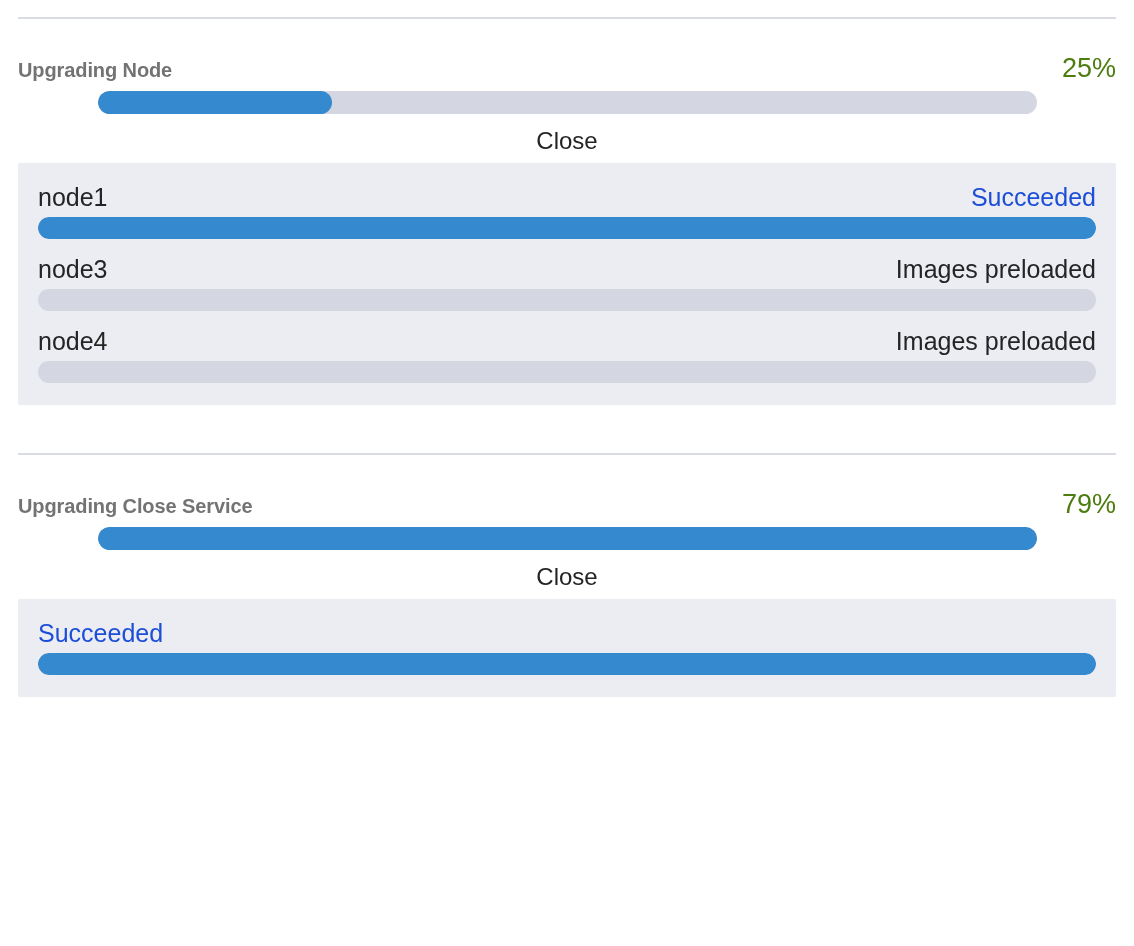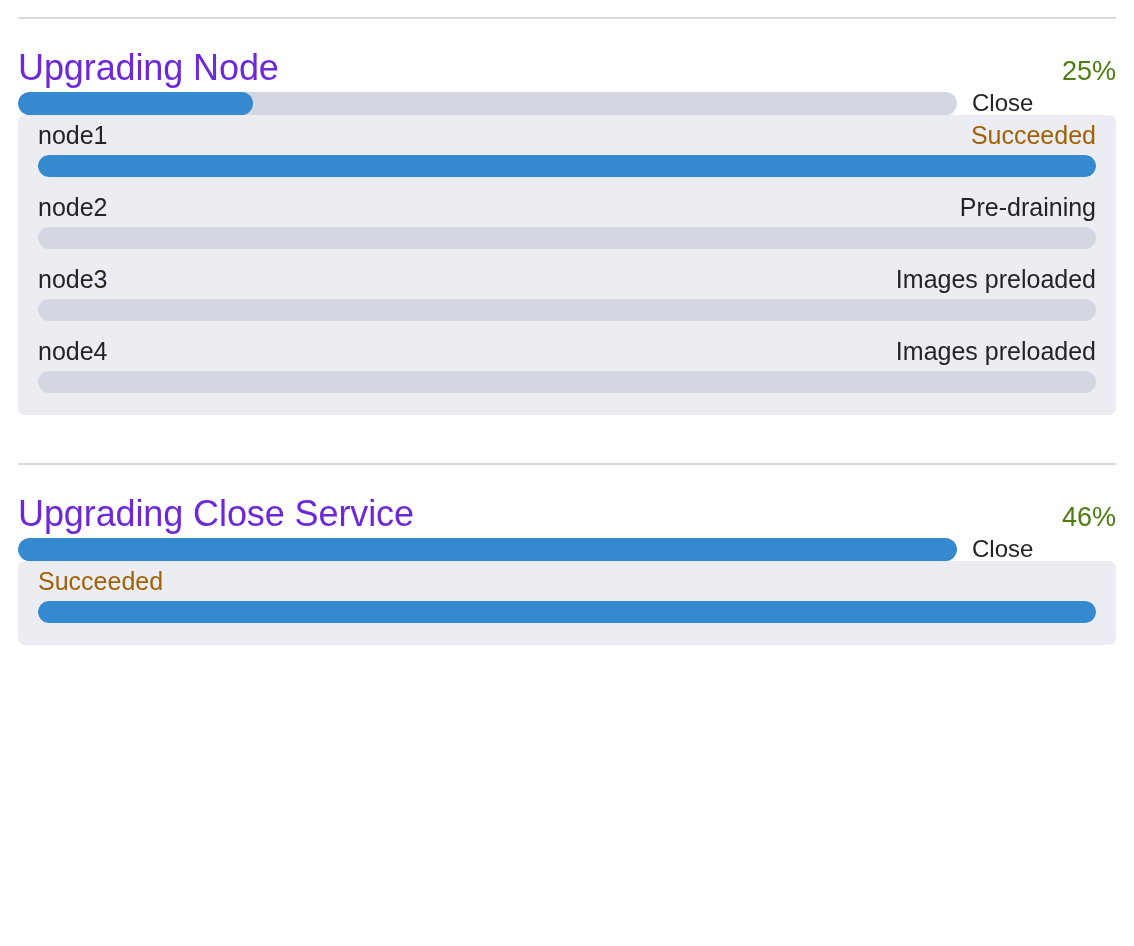--- a/index.html
+++ b/index.html
@@ -32,38 +32,39 @@
   }
 
   .section-header {
     display: flex;
     align-items: baseline;
     justify-content: space-between;
     height: 46px;
   }
 
   .section-title {
-    font-size: 36px;
-    font-weight: 400;
-    color: #6d28d9;
+    font-size: 20px;
+    font-weight: 700;
+    color: #737373;
     letter-spacing: -0.1px;
     line-height: 46px;
   }
 
   .section-percent {
     font-size: 27px;
     font-weight: 400;
     color: #4d7c0f;
     line-height: 46px;
   }
 
   .progress-row {
     display: flex;
     align-items: center;
     gap: 15px;
+    flex-direction: column;
   }
 
   .progress-track {
     position: relative;
     height: 23px;
     border-radius: 12px;
     background: #d4d7e2;
     overflow: hidden;
     flex: 0 0 auto;
   }
@@ -81,22 +82,23 @@
     font-size: 24px;
     color: #242424;
     line-height: 1;
     white-space: nowrap;
     cursor: pointer;
     font-weight: 400;
   }
 
   .panel {
     background: #ebedf2;
-    border-radius: 7px;
-    padding: 0 20px 22px 20px;
+    border-radius: 2px;
+    padding: 14px 20px 22px 20px;
+    margin-top: 10px;
   }
 
   .item {
     padding-top: 10px;
   }
   .item:first-child {
     padding-top: 0;
   }
 
   .item-head {
@@ -112,21 +114,21 @@
     line-height: 40px;
   }
 
   .item-status {
     font-size: 25px;
     color: #242424;
     line-height: 40px;
   }
 
   .item-status.status-success {
-    color: #a16207;
+    color: #1d4ed8;
   }
 
   .item-track {
     position: relative;
     height: 22px;
     border-radius: 11px;
     background: #d4d7e2;
     overflow: hidden;
   }
 
@@ -172,29 +174,20 @@
       <div class="item">
         <div class="item-head">
           <div class="item-name">node1</div>
           <div class="item-status status-success">Succeeded</div>
         </div>
         <div class="item-track">
           <div class="item-fill" style="width:100%"></div>
         </div>
       </div>
 
-      <div class="item">
-        <div class="item-head">
-          <div class="item-name">node2</div>
-          <div class="item-status">Pre-draining</div>
-        </div>
-        <div class="item-track">
-          <div class="item-fill" style="width:0%"></div>
-        </div>
-      </div>
 
       <div class="item">
         <div class="item-head">
           <div class="item-name">node3</div>
           <div class="item-status">Images preloaded</div>
         </div>
         <div class="item-track">
           <div class="item-fill" style="width:0%"></div>
         </div>
       </div>
@@ -214,21 +207,21 @@
 
   <div class="gap-between-sections"></div>
 
   <div class="divider"></div>
 
   <div class="section">
     <div class="spacer-after-divider"></div>
 
     <div class="section-header">
       <div class="section-title">Upgrading Close Service</div>
-      <div class="section-percent">46%</div>
+      <div class="section-percent">79%</div>
     </div>
 
     <div class="progress-row">
       <div class="progress-track" style="width:939px">
         <div class="progress-fill" style="width:100%"></div>
       </div>
       <div class="close-link">Close</div>
     </div>
 
     <div class="panel">

